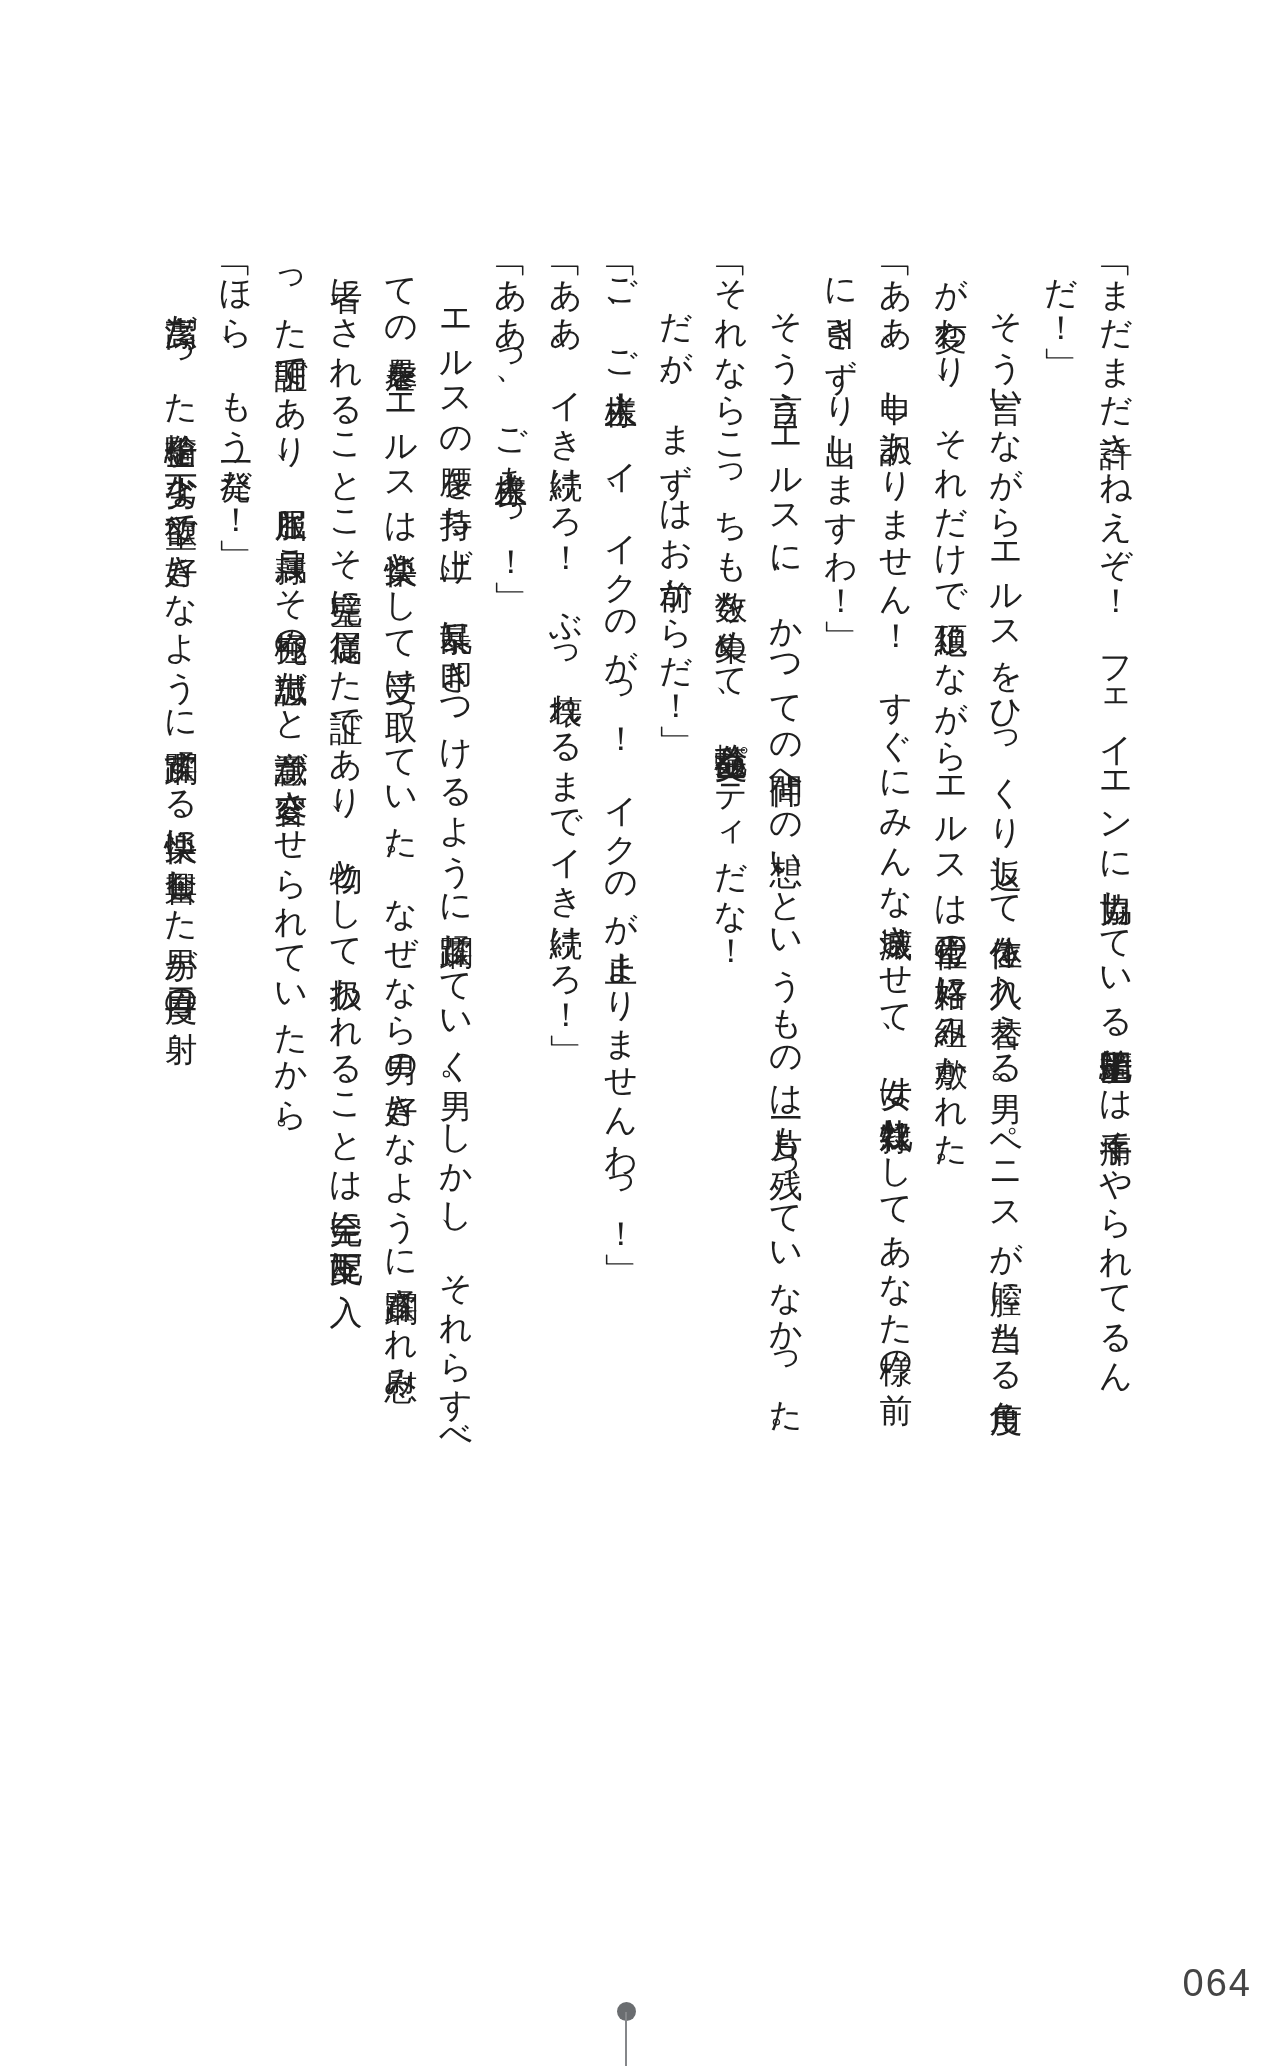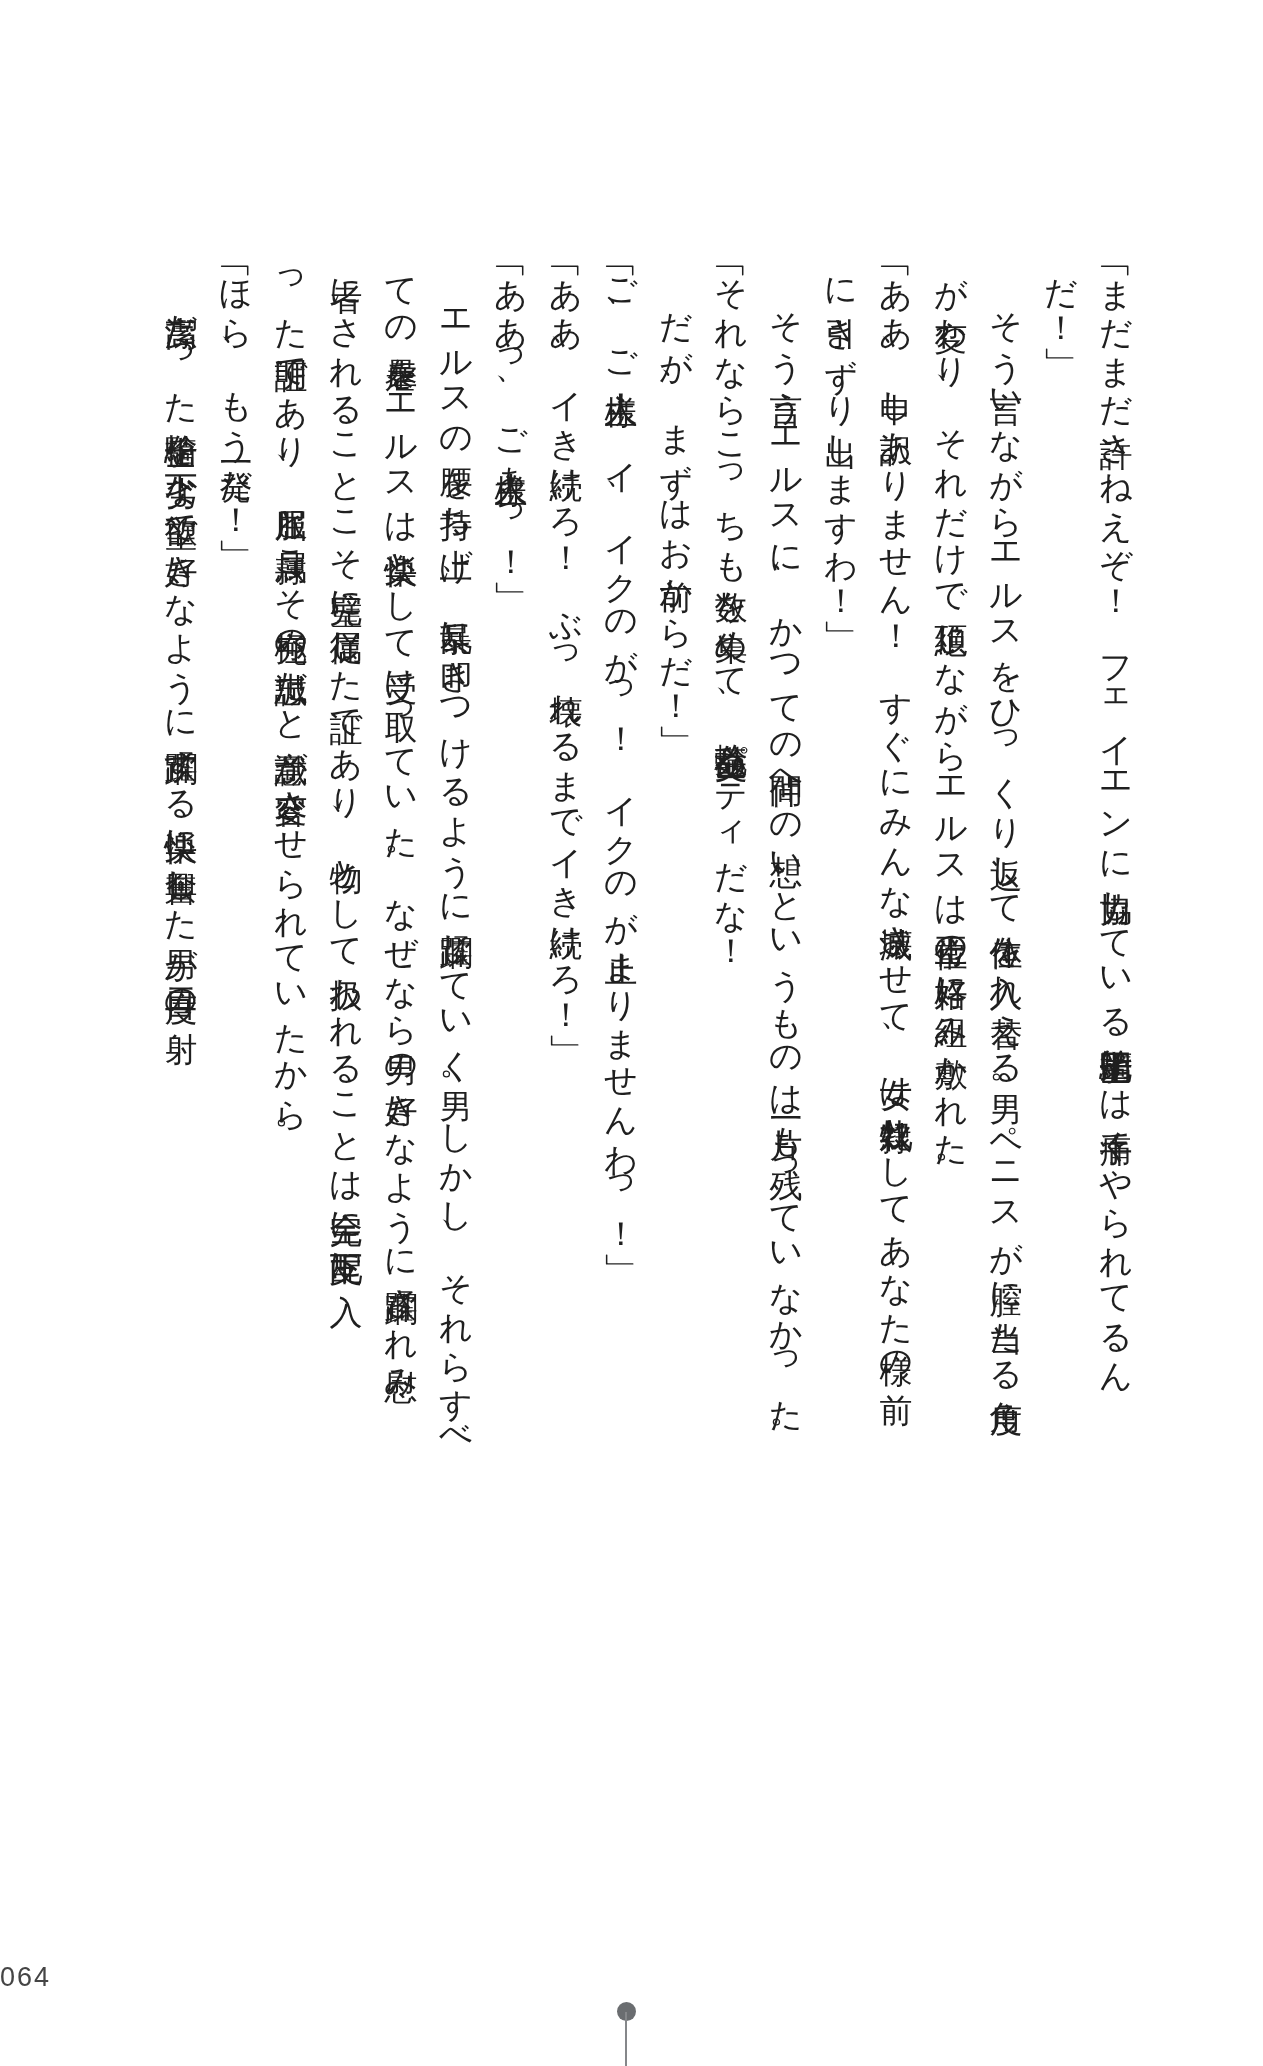--- a/index.html
+++ b/index.html
@@ -30,23 +30,23 @@
   }
   .line {
     white-space: nowrap;
     margin: 0;
   }
   .page-number {
     position: absolute;
     top: 1962px;
     left: 0;
     width: 1252px;
-    text-align: left;
+    text-align: right;
     font-family: "Liberation Sans", "DejaVu Sans", sans-serif;
-    font-size: 27px;
+    font-size: 38px;
     font-weight: 400;
     letter-spacing: 2px;
     color: #454545;
   }
   .footer-dot {
     position: absolute;
     left: 617px;
     top: 2002px;
     width: 19px;
     height: 19px;

